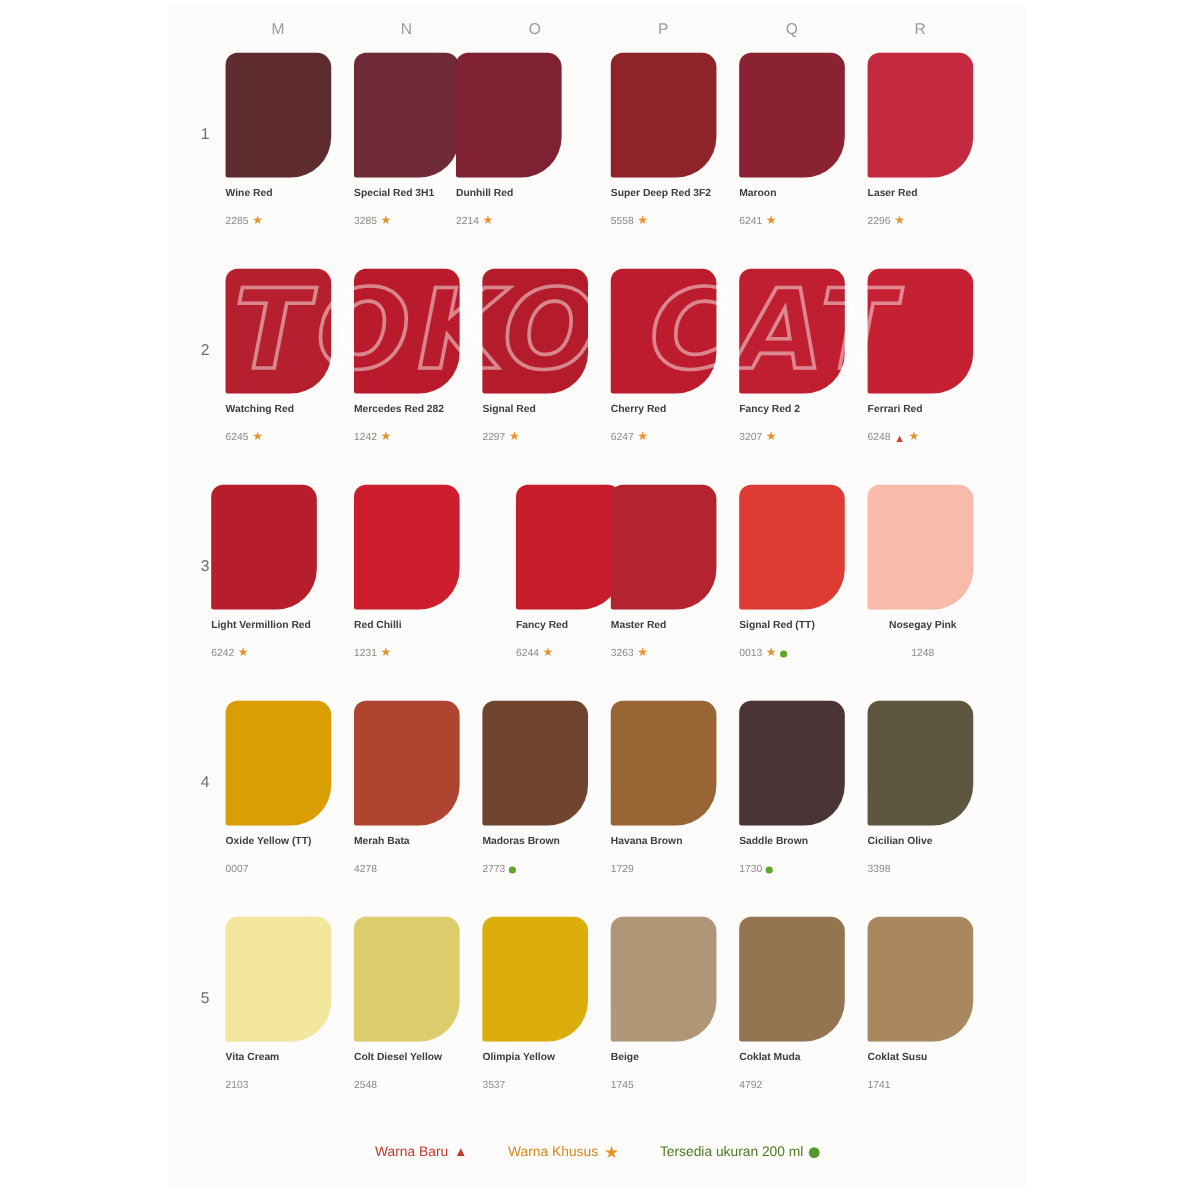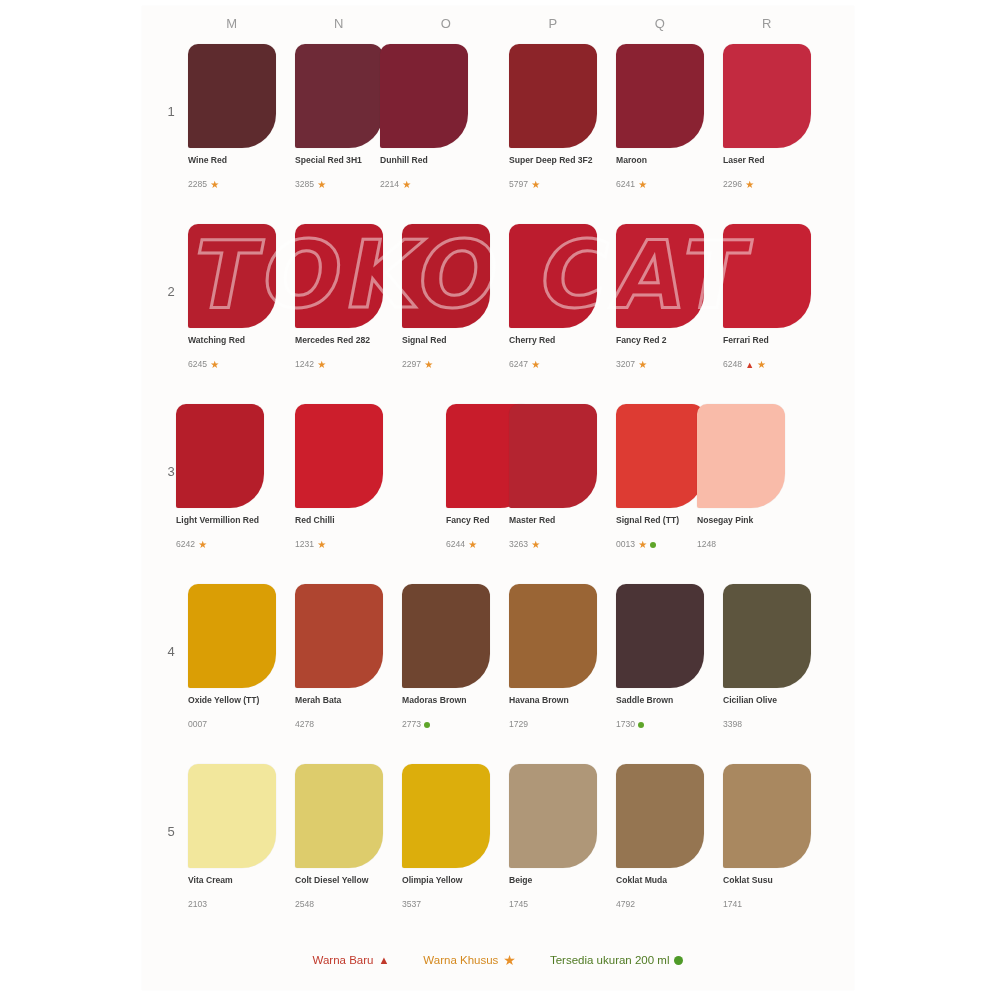--- a/index.html
+++ b/index.html
@@ -222,21 +222,21 @@
           <div class="swatch" style="background: rgb(125, 33, 51);"></div>
           <div class="caption">
             <span class="cname">Dunhill Red</span>
             <span class="ccode"><span>2214</span><span class="mk mk-star">★</span></span>
           </div>
         </div>
         <div class="cell" style="left: 509px;">
           <div class="swatch" style="background: rgb(140, 36, 41);"></div>
           <div class="caption">
             <span class="cname">Super Deep Red 3F2</span>
-            <span class="ccode"><span>5797</span><span class="mk mk-star">★</span></span>
+            <span class="ccode"><span>5558</span><span class="mk mk-star">★</span></span>
           </div>
         </div>
         <div class="cell" style="left: 616px;">
           <div class="swatch" style="background: rgb(138, 34, 50);"></div>
           <div class="caption">
             <span class="cname">Maroon</span>
             <span class="ccode"><span>6241</span><span class="mk mk-star">★</span></span>
           </div>
         </div>
         <div class="cell" style="left: 723px;">
@@ -301,42 +301,42 @@
             <span class="ccode"><span>6242</span><span class="mk mk-star">★</span></span>
           </div>
         </div>
         <div class="cell" style="left: 295px;">
           <div class="swatch" style="background: rgb(204, 30, 44);"></div>
           <div class="caption">
             <span class="cname">Red Chilli</span>
             <span class="ccode"><span>1231</span><span class="mk mk-star">★</span></span>
           </div>
         </div>
-        <div class="cell" style="left: 402px; padding-left: 44px;">
+        <div class="cell" style="left: 386px; padding-left: 44px;">
           <div class="swatch" style="background: rgb(200, 28, 43);"></div>
           <div class="caption">
             <span class="cname">Fancy Red</span>
             <span class="ccode"><span>6244</span><span class="mk mk-star">★</span></span>
           </div>
         </div>
         <div class="cell" style="left: 509px;">
           <div class="swatch" style="background: rgb(180, 36, 48);"></div>
           <div class="caption">
             <span class="cname">Master Red</span>
             <span class="ccode"><span>3263</span><span class="mk mk-star">★</span></span>
           </div>
         </div>
         <div class="cell" style="left: 616px;">
           <div class="swatch" style="background: rgb(221, 59, 51);"></div>
           <div class="caption">
             <span class="cname">Signal Red (TT)</span>
             <span class="ccode"><span>0013</span><span class="mk mk-star">★</span><span class="mk mk-dot"></span></span>
           </div>
         </div>
-        <div class="cell" style="left: 697px;">
+        <div class="cell" style="left: 723px; text-align: center;">
           <div class="swatch" style="background: rgb(249, 187, 169);"></div>
           <div class="caption">
             <span class="cname">Nosegay Pink</span>
             <span class="ccode"><span>1248</span></span>
           </div>
         </div>
       </div>
       <div class="row-num" style="top: 644px;">4</div>
       <div class="row" style="top: 584px; left: 0px; position: absolute;">
         <div class="cell" style="left: 188px;">

